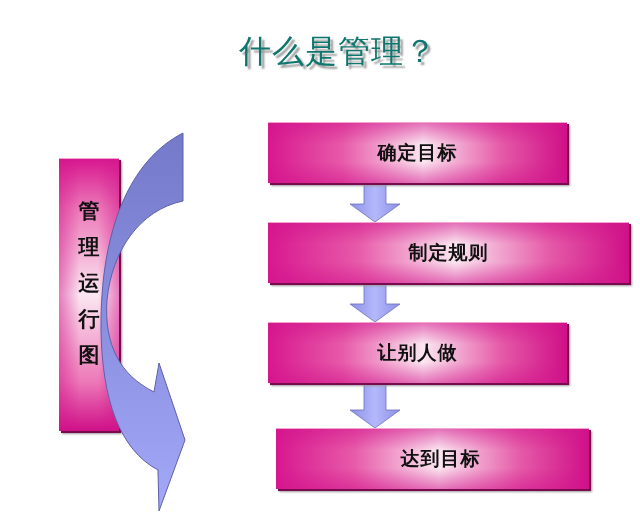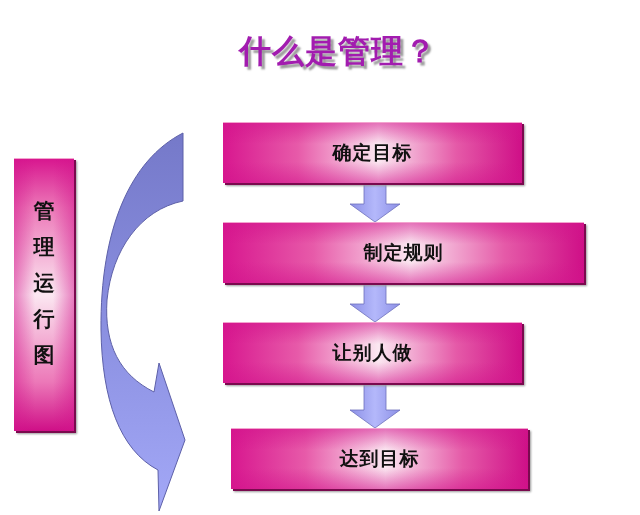--- a/index.html
+++ b/index.html
@@ -1,26 +1,27 @@
 <!DOCTYPE html>
 <html><head>
 <meta charset="utf-8">
 <style>
   html, body { margin:0; padding:0; }
   body { width:640px; height:515px; background:#ffffff; position:relative; overflow:hidden;
          font-family:"DejaVu Sans", sans-serif; }
   .title { position:absolute; left:0; top:30px; width:640px; text-align:center;
-           font-family:"DejaVu Serif", serif; font-weight:bold; font-size:32px; color:#a21caf;
+           font-family:"DejaVu Serif", serif; font-weight:normal; font-size:32px; color:#0f766e;
            text-shadow:3px 3px 2px #9a9a9a; letter-spacing:1px; }
   .title span { position:relative; left:18px; }
   .pinkbar {
     position:absolute;
     background: linear-gradient(90deg, #d8178f 0%, #e75aa9 25%, #fbe7f1 52%, #e55aa8 78%, #cf0f87 100%);
     box-shadow: 2px 2px 0 #7a0a4e, 3px 3px 2px #9a9a9a;
     border-top:1px solid #f3a4cf;
+    margin-left:45px;
   }
   .pinkbar::before { content:""; position:absolute; inset:0;
     background: linear-gradient(180deg, rgba(210,20,140,0.55) 0%, rgba(255,255,255,0) 35%, rgba(255,255,255,0) 65%, rgba(210,20,140,0.55) 100%); }
   .step { height:60px; display:flex; align-items:center; justify-content:center; }
   .step .lbl { position:relative; font-weight:bold; font-size:19px; color:#111; letter-spacing:1px; }
   .vbar { left:14px; top:158px; width:60px; height:272px;
           background: linear-gradient(180deg, #d8178f 0%, #ec78b8 18%, #fbe7f1 50%, #ec78b8 82%, #cf0f87 100%); }
   .vbar::before { background: linear-gradient(90deg, rgba(210,20,140,0.5) 0%, rgba(255,255,255,0) 35%, rgba(255,255,255,0) 65%, rgba(210,20,140,0.5) 100%); }
   .vbar .vtext { position:absolute; left:0; top:34px; width:60px; display:flex; flex-direction:column; align-items:center; }
   .vbar .vtext span { font-weight:bold; font-size:21px; color:#111; line-height:36px; position:relative; }
@@ -70,15 +71,15 @@
 
 <div class="pinkbar step" style="left:223px; top:122px; width:299px;">
   <span class="lbl">确定目标</span>
 </div>
 <div class="pinkbar step" style="left:223px; top:222px; width:361px;">
   <span class="lbl">制定规则</span>
 </div>
 <div class="pinkbar step" style="left:223px; top:322px; width:299px;">
   <span class="lbl">让别人做</span>
 </div>
-<div class="pinkbar step" style="left:231px; top:428px; width:297px;">
+<div class="pinkbar step" style="left:231px; top:428px; width:297px;padding-left:16px;">
   <span class="lbl">达到目标</span>
 </div>
 
 </body></html>

